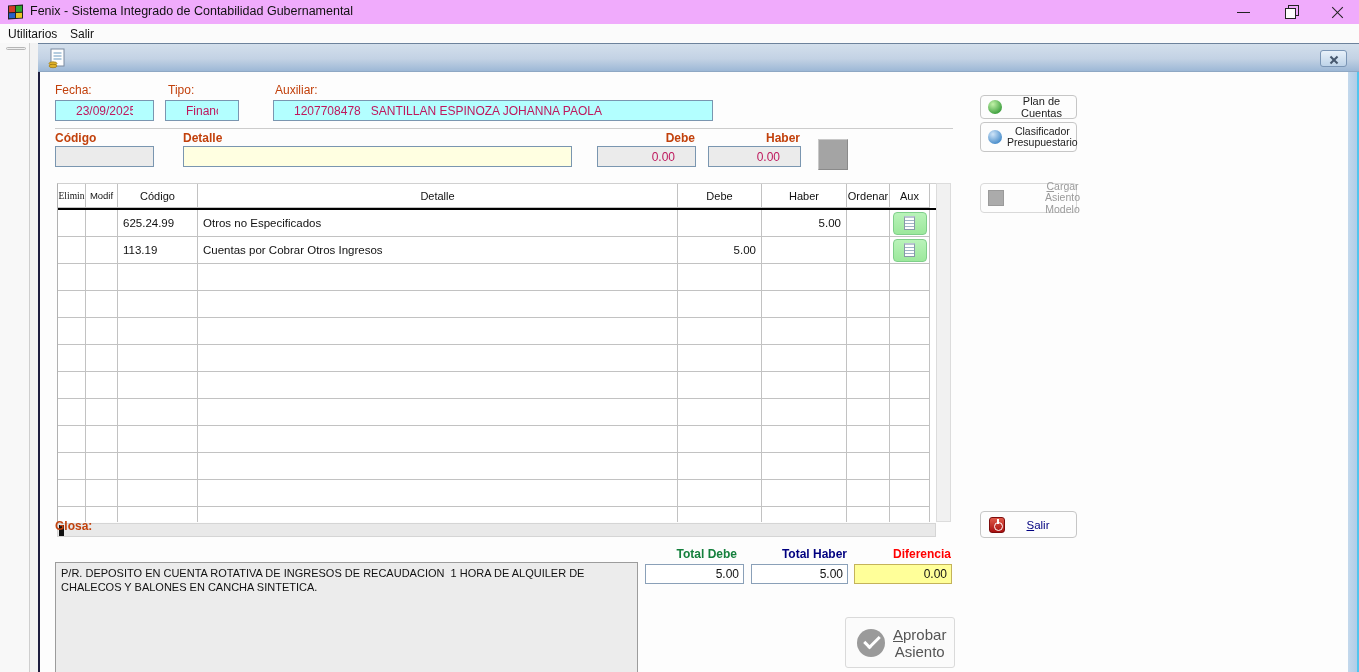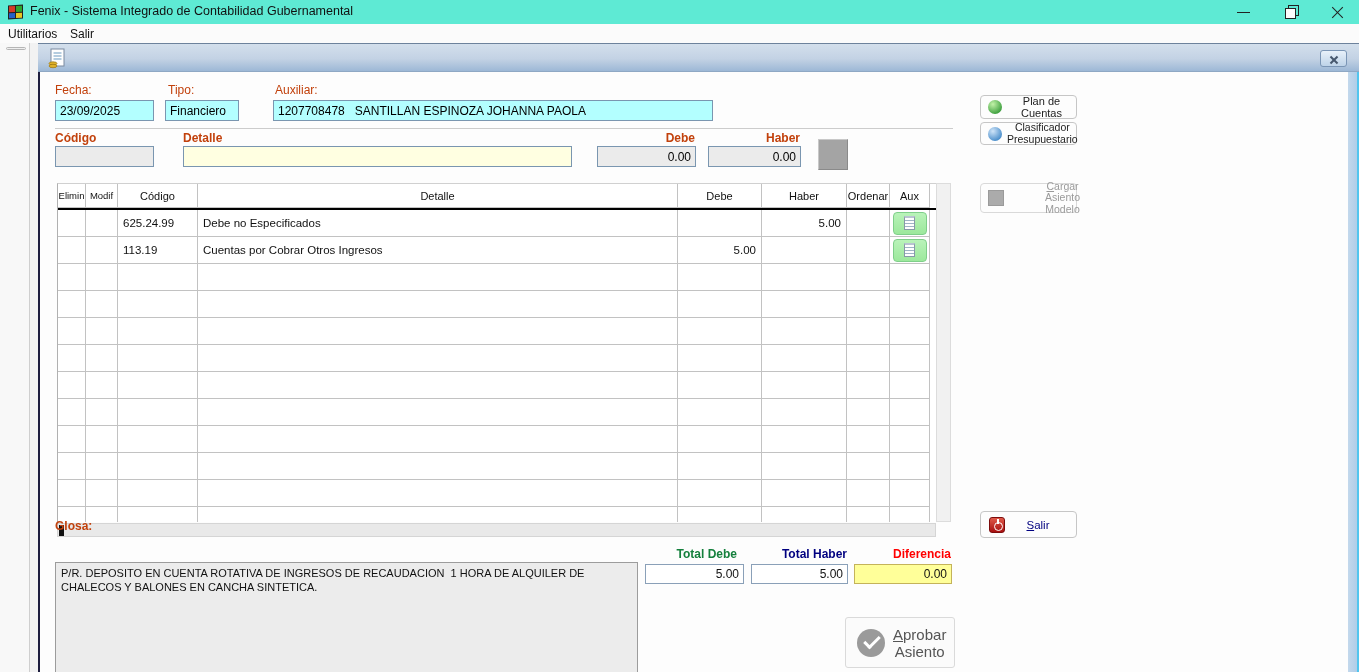--- a/index.html
+++ b/index.html
@@ -2,21 +2,21 @@
 <html><head>
 <meta charset="utf-8">
 <style>
   * { margin:0; padding:0; box-sizing:border-box; }
   html,body { width:1359px; height:672px; overflow:hidden; }
   body { font-family:"Liberation Sans", sans-serif; background:#fff; position:relative; }
 
   .screen { position:absolute; left:0; top:0; width:1359px; height:672px; background:#f2f2f2; }
 
   
-  .titlebar { position:absolute; left:0; top:0; width:1359px; height:24px; background:#5eead4; }
+  .titlebar { position:absolute; left:0; top:0; width:1359px; height:24px; background:#f0abfc; }
   .app-icon { position:absolute; left:8px; top:5px; width:15px; height:14px;
     display:grid; grid-template-columns:1fr 1fr; grid-template-rows:1fr 1fr; gap:1px; background:#222; padding:1px; transform:skewY(-3deg); }
   .app-icon span { display:block; }
   .app-icon .q1{background:#d43a26;} .app-icon .q2{background:#2ea62e;} .app-icon .q3{background:#2460c8;} .app-icon .q4{background:#e8c520;}
   .win-title { position:absolute; left:30px; top:4px; font-size:12.5px; color:#111; }
   .winbtn { position:absolute; top:0; width:40px; height:24px; cursor:pointer; }
   .winbtn-min { left:1224px; } .winbtn-restore { left:1272px; } .winbtn-close { left:1318px; }
   .winbtn-min::after { content:""; position:absolute; left:13px; top:12px; width:13px; height:0; border-top:1.5px solid #222; }
   .winbtn-restore::after { content:""; position:absolute; left:13px; top:8px; width:9px; height:9px; border:1.4px solid #222; background:#fcfcfc; }
   .winbtn-restore::before { content:""; position:absolute; left:16px; top:5px; width:9px; height:9px; border:1.4px solid #222; }
@@ -41,59 +41,59 @@
     background:linear-gradient(#e8f1fa,#bed3e8); cursor:pointer; }
   .child-close::before, .child-close::after { content:""; position:absolute; left:8px; top:7.5px; width:10px; height:0; border-top:2px solid #47586e; }
   .child-close::before { transform:rotate(45deg);} .child-close::after { transform:rotate(-45deg);}
   .child-left-border { position:absolute; left:0; top:29px; width:2px; height:600px; background:#1d1d3e; }
   .child-right-strip { position:absolute; left:1310px; top:29px; width:11px; height:600px;
     background:linear-gradient(to right,#c3d8ec,#b0cde8); border-right:2px solid #52c5ee; }
 
   
   .lbl { position:absolute; font-size:12px; color:#c2410c; }
   .lbl-bold { font-weight:bold; }
-  .fld { position:absolute; height:21px; border:1px solid #7a96b0; font-family:"Liberation Sans",sans-serif; font-size:12px; color:#000000; padding:0 4px; }
+  .fld { position:absolute; height:21px; border:1px solid #7a96b0; font-family:"Liberation Sans",sans-serif; font-size:12px; color:#be185d; padding:0 20px; }
   .fld-cyan { background:#b3ffff; }
   .fld-gray { background:#ebebeb; }
   .fld-yellow { background:#ffffe1; }
   .fld-right { text-align:right; }
   .divider { position:absolute; left:55px; top:128px; width:898px; border-top:1px solid #cccccc; }
   .sq-btn { position:absolute; left:818px; top:139px; width:30px; height:31px; background:#a4a4a4; border:1px solid #8a8a8a;
     border-top-color:#c8c8c8; border-left-color:#c8c8c8; cursor:pointer; }
 
   
   .grid { position:absolute; left:57px; top:183px; width:879px; height:339px; overflow:hidden; background:#fff;
     border-left:1px solid #b0b0b0; border-top:1px solid #d0d0d0; }
   .thead { display:flex; height:26px; border-bottom:2px solid #000; }
   .thead .tcell { font-size:11px; color:#111; display:flex; align-items:center; justify-content:center; }
   .thead .c0, .thead .c1 { font-size:9.5px; }
   .trow { display:flex; height:27px; }
   .tcell { border-right:1px solid #c2c2c2; border-bottom:1px solid #c2c2c2; height:100%; font-size:11.5px; color:#111;
     display:flex; align-items:center; overflow:hidden; white-space:nowrap; }
-  .c0{width:28px;} .c1{width:32px;} .c2{width:80px; padding-left:5px;} .c3{width:480px; padding-left:5px;}
+  .c0{width:28px;font-family:Liberation Serif, serif;} .c1{width:32px;} .c2{width:80px; padding-left:5px;} .c3{width:480px; padding-left:5px;}
   .c4{width:84px; justify-content:flex-end; padding-right:5px;} .c5{width:85px; justify-content:flex-end; padding-right:5px;}
   .c6{width:43px;} .c7{width:40px; justify-content:center; border-right:1px solid #c2c2c2;}
   .thead .c2, .thead .c3 { padding-left:0; justify-content:center; }
   .thead .c4, .thead .c5 { padding-right:0; justify-content:center; }
   .aux-btn { width:34px; height:23px; background:linear-gradient(#b9f3b9,#9ce89c); border:1px solid #7fcf8a; border-radius:4px;
     display:flex; align-items:center; justify-content:center; cursor:pointer; }
   .note-icon { display:block; width:11px; height:14px; background:repeating-linear-gradient(to bottom,#fff 0 2px,#9fb4c6 2px 3px);
     border:1px solid #8898a8; border-top:2px solid #b8c4d0; }
   .vscroll { position:absolute; left:936px; top:183px; width:15px; height:339px; background:#f1f1f1; border:1px solid #dcdcdc; cursor:pointer; }
   .hscroll { position:absolute; left:57px; top:523px; width:879px; height:14px; background:#e9e9e9; border:1px solid #d5d5d5; cursor:pointer; }
   .hthumb { position:absolute; left:1px; top:1px; width:5px; height:11px; background:#111; }
 
   
   .side-btn { position:absolute; left:980px; width:97px; background:#fdfdfd; border:1px solid #c6c6c6; border-radius:4px;
     display:flex; align-items:center; cursor:pointer; font-size:11px; color:#222; }
   .sphere { width:14px; height:14px; border-radius:50%; margin:0 5px 0 7px; flex:none; }
   .sphere-green { background:radial-gradient(circle at 35% 30%, #c2f2a8, #3fa03f 75%); }
   .sphere-blue  { background:radial-gradient(circle at 35% 30%, #cfe4f8, #4a8ecb 75%); }
   .btn-plan { top:95px; height:24px; }
-  .btn-clasif { top:122px; height:23px; }
+  .btn-clasif { top:122px; height:30px; }
   .btn-clasif .two-line { font-size:10.5px; line-height:11.5px; text-align:center; flex:1; padding-right:4px; }
   .btn-cargar { top:183px; height:30px; border-color:#d9d9d9; color:#9a9a9a;gap:36px; }
   .gray-square { width:16px; height:16px; background:#ababab; border:1px solid #9a9a9a; margin:0 5px 0 7px; flex:none; }
   .btn-cargar .two-line { font-size:10.5px; line-height:11.5px; text-align:center; flex:1; padding-right:4px; }
   .btn-salir { top:511px; height:27px; font-size:11.5px; color:#000080; }
   .power-icon { position:relative; width:16px; height:16px; border-radius:3px; margin:0 5px 0 8px; flex:none;
     background:linear-gradient(#e05a4a,#a81010); border:1px solid #7d0c0c; }
   .power-icon::before { content:""; position:absolute; left:3.5px; top:4.5px; width:7px; height:7px; border:1.6px solid #fff; border-radius:50%; }
   .power-icon::after { content:""; position:absolute; left:6.8px; top:1.5px; width:1.8px; height:5px; background:#fff; }
   .btn-salir .txt { flex:1; text-align:center; padding-right:10px; }
@@ -191,21 +191,21 @@
       <div class="tcell c4">Debe</div>
       <div class="tcell c5">Haber</div>
       <div class="tcell c6">Ordenar</div>
       <div class="tcell c7">Aux</div>
     </div>
     <div id="tbody">
         <div class="trow">
           <div class="tcell c0"></div>
           <div class="tcell c1"></div>
           <div class="tcell c2">625.24.99</div>
-          <div class="tcell c3">Debe no Especificados</div>
+          <div class="tcell c3">Otros no Especificados</div>
           <div class="tcell c4"></div>
           <div class="tcell c5">5.00</div>
           <div class="tcell c6"></div>
           <div class="tcell c7">
             <button class="aux-btn">
               <span class="note-icon"></span>
             </button>
           </div>
         </div>
         <div class="trow">

